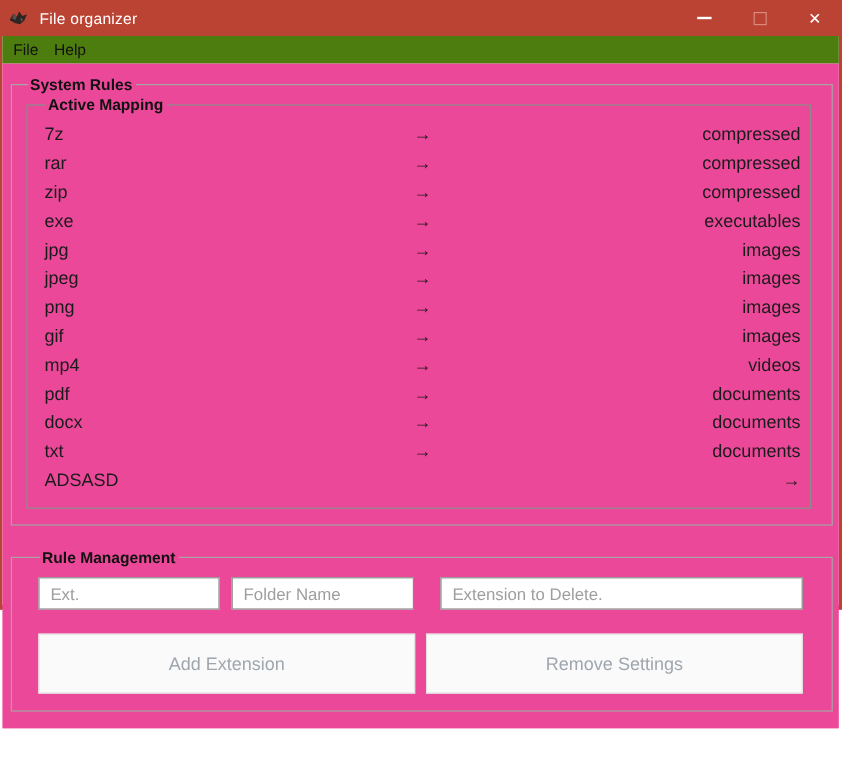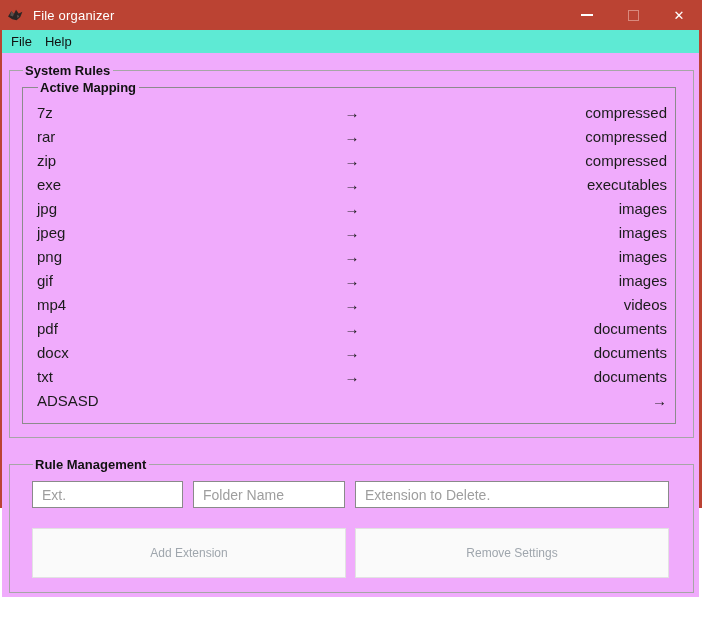--- a/index.html
+++ b/index.html
@@ -37,21 +37,21 @@
   .title-text{flex:1 1 auto;letter-spacing:.2px;}
   .win-controls{display:flex;height:30px;}
   .win-btn{
     width:46px;height:30px;display:flex;align-items:center;justify-content:center;
     color:#fff;font-size:13px;cursor:default;
   }
   .win-btn .minimize-bar{display:block;width:12px;height:2px;background:#fff;}
   .win-btn .maximize-box{display:block;width:11px;height:11px;border:1px solid rgba(255,225,215,.45);}
   
   .menubar{
-    height:23px;flex:0 0 23px;background:#5eead4;
+    height:23px;flex:0 0 23px;background:#4d7c0f;
     display:flex;align-items:center;font-size:13px;color:#111;
     padding-left:3px;
     text-align:right;
   }
   .menu-item{padding:3px 6px;margin-right:1px;}
   
   .tabbar{
     height:25px;flex:0 0 25px;position:relative;
     display:flex;align-items:flex-end;padding-left:3px;background:#fff;
   }
@@ -61,21 +61,21 @@
   .tab{
     font-size:13px;color:#111;padding:0 15px;
     border:1px solid #9a9a9a;border-bottom:none;
     background:var(--tab-inactive-bg);
     height:22px;display:flex;align-items:center;position:relative;z-index:0;
   }
   .tab.active{
     background:#fff;height:25px;border-color:#8a8a8a;z-index:2;margin-left:2px;
   }
   
-  .content{flex:1 1 auto;padding:0 5px 4px 7px;background:#f0abfc;}
+  .content{flex:1 1 auto;padding:0 5px 14px 7px;background:#ec4899;}
   fieldset{
     border:1px solid #a6a6a6;margin:0;padding:0;min-inline-size:0;
   }
   legend{
     font-size:13px;font-weight:700;color:#111;
     margin-left:1px;padding:0 3px 0 2px;
   }
   .system-rules{margin-top:10px;height:375px;padding:0 17px 0 12px;}
   .active-mapping{
     border:1px solid #8c8c8c;
@@ -92,27 +92,27 @@
   .rule-management{margin-top:19px;height:136px;padding:0 24px 0 22px;}
   .inputs-row{display:flex;gap:10px;margin-top:9px;}
   .text-input{
     height:27px;border:1px solid #8a8a8a;background:#fff;
     font-family:"Liberation Sans",sans-serif;font-size:14px;color:#333;
     padding:0 9px;outline:none;border-radius:0;
   }
   .text-input::placeholder{color:var(--placeholder);opacity:1;}
   .input-ext{width:151px;flex:0 0 151px;}
   .input-folder{width:152px;flex:0 0 152px;}
-  .input-delete{flex:1 1 auto;}
+  .input-delete{flex:1 1 auto;margin-left:12px;}
   .buttons-row{display:flex;gap:9px;margin-top:20px;}
   .rule-btn{
     flex:1 1 0;height:50px;
     background:#fafafa;border:1px solid #e2e2e2;
     font-family:"Liberation Sans",sans-serif;
-    font-size:12px;color:var(--button-text);
+    font-size:15px;color:var(--button-text);
     border-radius:0;
   }
 </style>
 </head>
 <body>
 
 <div class="window">
 
   <div class="titlebar">
     <svg class="app-icon" viewBox="0 0 16 16" aria-hidden="true">

